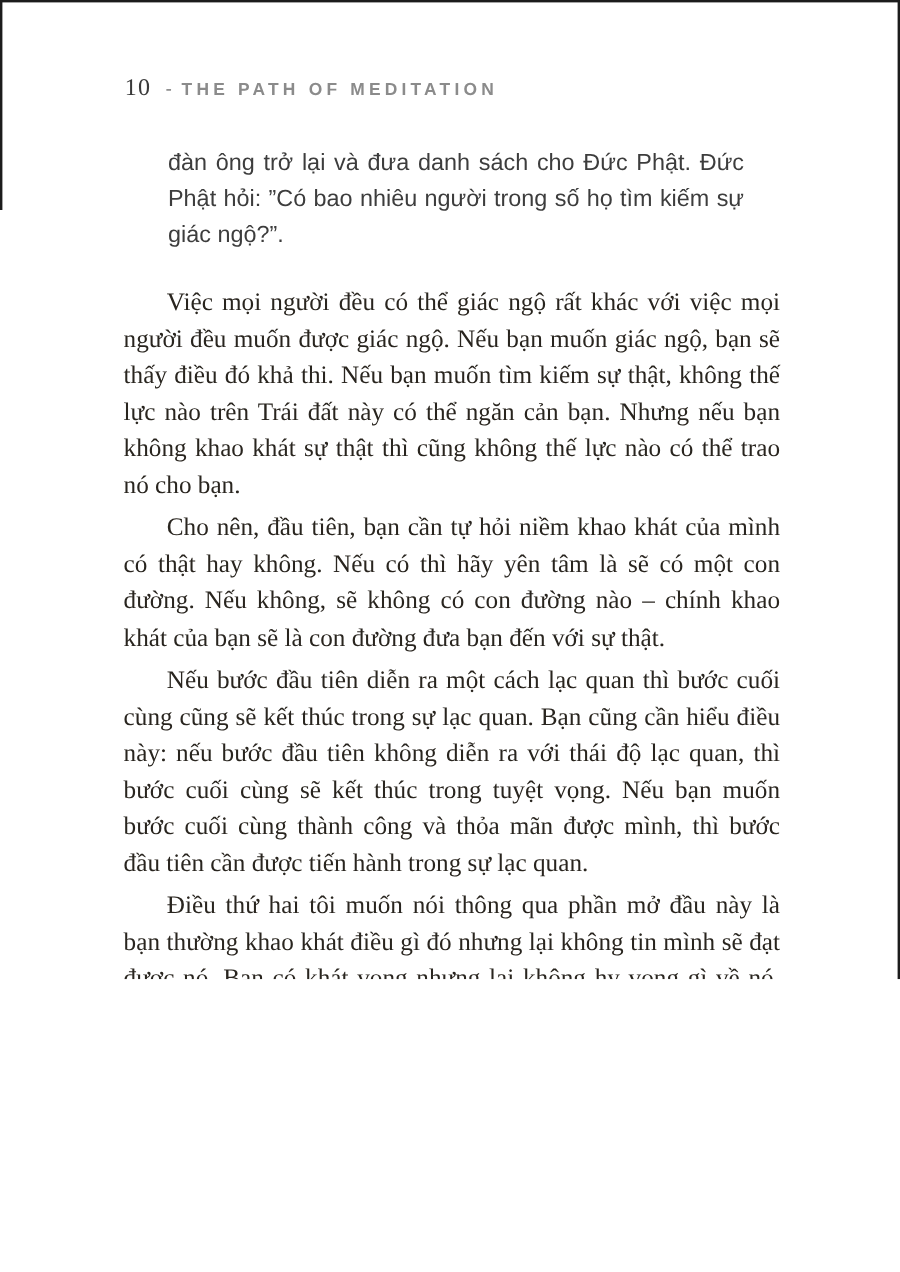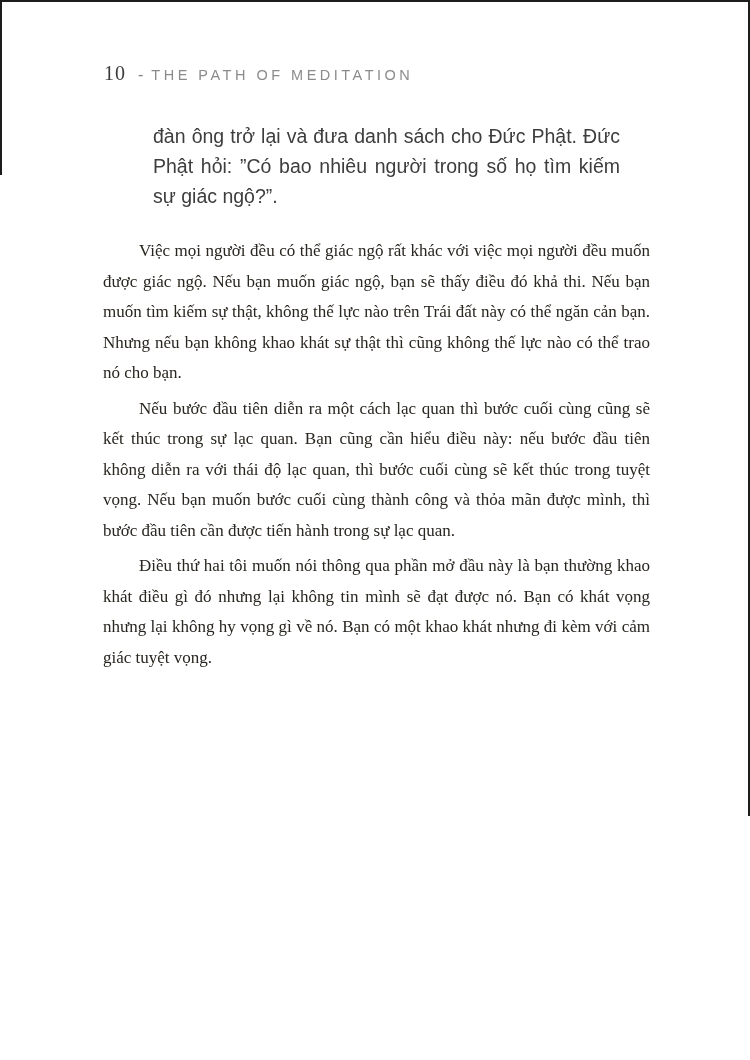--- a/index.html
+++ b/index.html
@@ -40,44 +40,45 @@
     font-size: 16px;
     color: #7e7e7e;
     margin-left: 12px;
     margin-right: 8px;
   }
   .running-title {
     font-family: "Liberation Sans", sans-serif;
     font-size: 14.5px;
     letter-spacing: 3.5px;
     color: #8b8b8b;
+    font-weight: bold;
   }
 
   .content {
     position: absolute;
     left: 103px;
     top: 121px;
     width: 547px;
   }
 
   .quote-block {
     margin-left: 37px;
     width: 480px;
     font-family: "Liberation Sans", sans-serif;
     font-size: 19.5px;
     line-height: 30px;
     color: #3d3d3d;
     text-align: justify;
   }
-  .quote-para { margin: 0 0 7px 13px; }
+  .quote-para { margin: 0 0 7px 0; }
 
   .body-block {
     margin-top: 25px;
     font-family: "Liberation Serif", serif;
-    font-size: 17px;
+    font-size: 21px;
     line-height: 30.5px;
     color: #29251f;
     text-align: justify;
   }
   .body-para {
     margin: 0 0 5px 0;
     text-indent: 36px;
   }
 </style>
 </head>
@@ -94,17 +95,18 @@
     <span class="running-title">THE PATH OF MEDITATION</span>
   </header>
 
   <main class="content">
     <div class="quote-block">
       <p class="quote-para">đàn ông trở lại và đưa danh sách cho Đức Phật. Đức Phật hỏi: ”Có bao nhiêu người trong số họ tìm kiếm sự giác ngộ?”.</p>
     </div>
 
     <div class="body-block">
       <p class="body-para">Việc mọi người đều có thể giác ngộ rất khác với việc mọi người đều muốn được giác ngộ. Nếu bạn muốn giác ngộ, bạn sẽ thấy điều đó khả thi. Nếu bạn muốn tìm kiếm sự thật, không thế lực nào trên Trái đất này có thể ngăn cản bạn. Nhưng nếu bạn không khao khát sự thật thì cũng không thế lực nào có thể trao nó cho bạn.</p>
+      <p class="body-para">Cho nên, đầu tiên, bạn cần tự hỏi niềm khao khát của mình có thật hay không. Nếu có thì hãy yên tâm là sẽ có một con đường. Nếu không, sẽ không có con đường nào – chính khao khát của bạn sẽ là con đường đưa bạn đến với sự thật.</p>
       <p class="body-para">Nếu bước đầu tiên diễn ra một cách lạc quan thì bước cuối cùng cũng sẽ kết thúc trong sự lạc quan. Bạn cũng cần hiểu điều này: nếu bước đầu tiên không diễn ra với thái độ lạc quan, thì bước cuối cùng sẽ kết thúc trong tuyệt vọng. Nếu bạn muốn bước cuối cùng thành công và thỏa mãn được mình, thì bước đầu tiên cần được tiến hành trong sự lạc quan.</p>
       <p class="body-para">Điều thứ hai tôi muốn nói thông qua phần mở đầu này là bạn thường khao khát điều gì đó nhưng lại không tin mình sẽ đạt được nó. Bạn có khát vọng nhưng lại không hy vọng gì về nó. Bạn có một khao khát nhưng đi kèm với cảm giác tuyệt vọng.</p>
     </div>
   </main>
 </div>
 
 </body></html>

